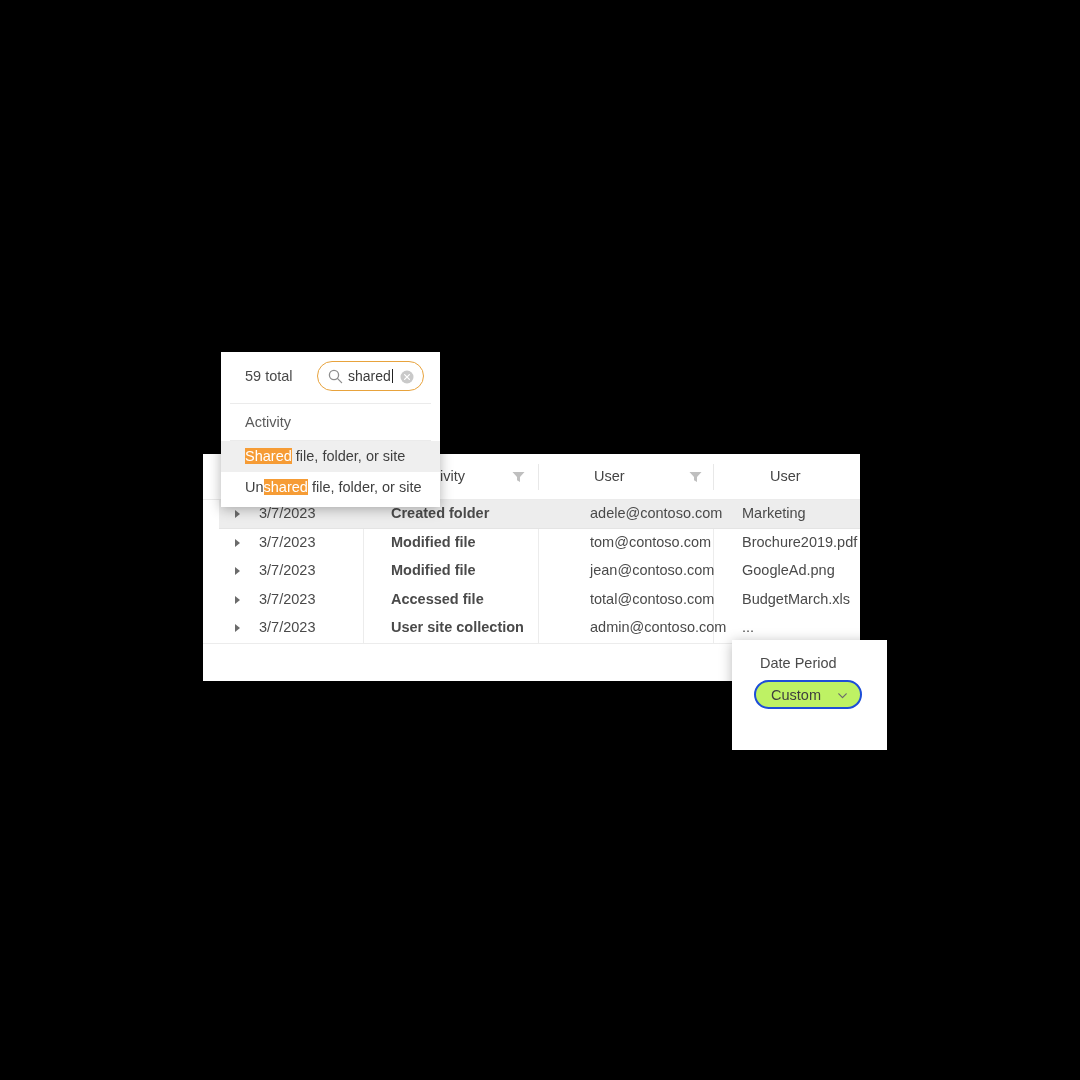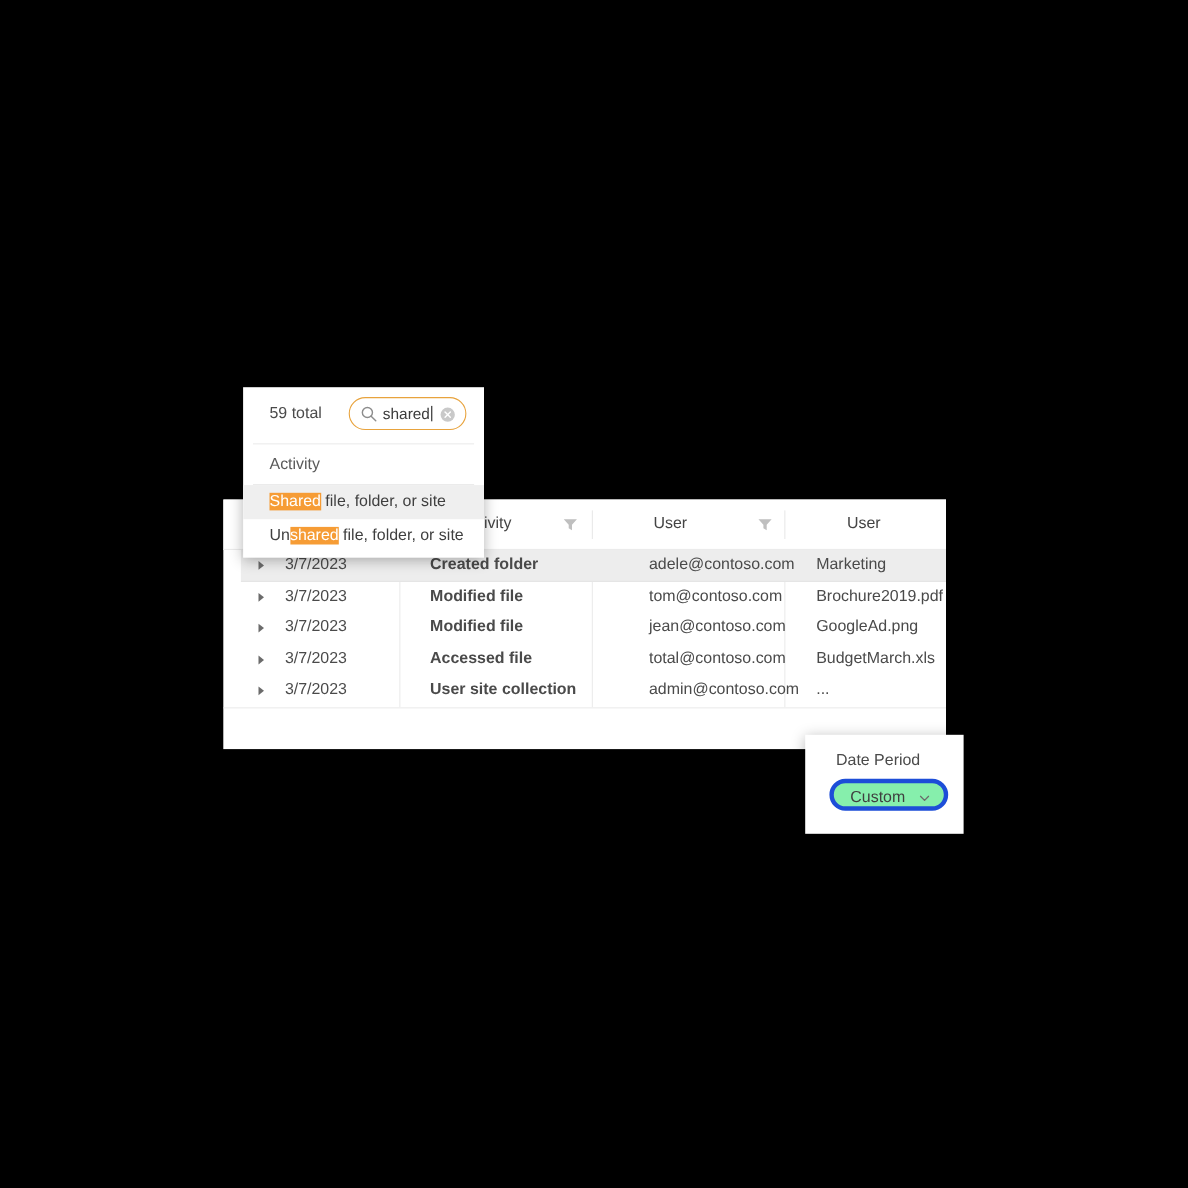--- a/index.html
+++ b/index.html
@@ -235,45 +235,46 @@
     font-family: "Liberation Sans", sans-serif;
     white-space: nowrap;
   }
   .sugg.hovered { background: # efefef; background: #efefef; }
   .hl { background: #f69c35; color: #ffffff; }
 
   
   .date-card {
     position: absolute;
     left: 732px;
-    top: 668px;
+    top: 640px;
     width: 144px;
-    height: 90px;
+    height: 110px;
     background: #ffffff;
     box-shadow: 0 2px 12px rgba(0,0,0,0.28);
+    padding-left: 11px;
   }
 
   .date-label {
     position: absolute;
     left: 28px;
     top: 15px;
     font-size: 14.5px;
     color: #4a4a4a;
     font-family: "Liberation Sans", sans-serif;
   }
 
   .date-select {
     position: absolute;
     left: 22px;
     top: 40px;
     width: 108px;
     height: 29px;
-    border: 4px solid #1d4ed8;
+    border: 2px solid #1d4ed8;
     border-radius: 15px;
-    background: #86efac;
+    background: #bef264;
     box-sizing: border-box;
   }
   .date-select-value {
     position: absolute;
     left: 15px;
     top: 5px;
     font-size: 14.5px;
     color: #3f3f3f;
     font-family: "Liberation Sans", sans-serif;
   }

